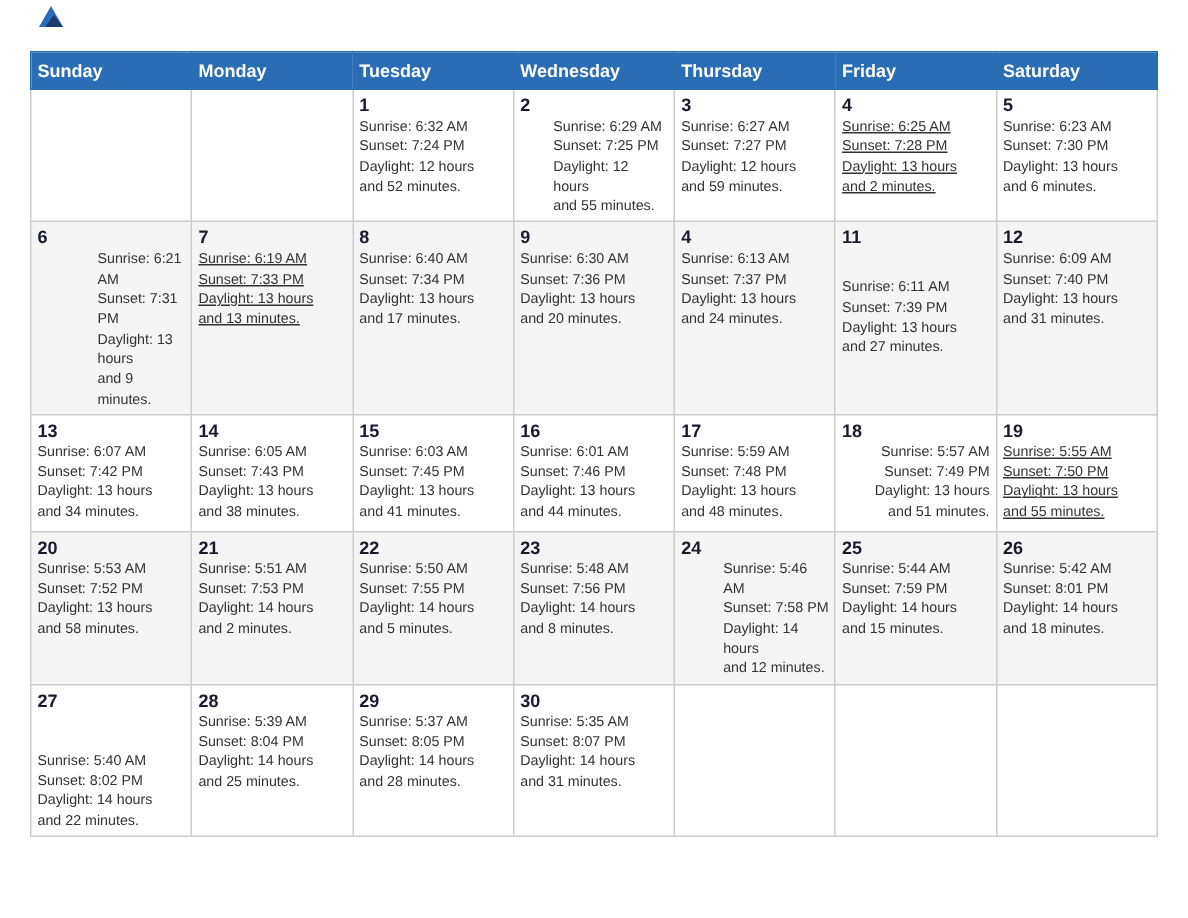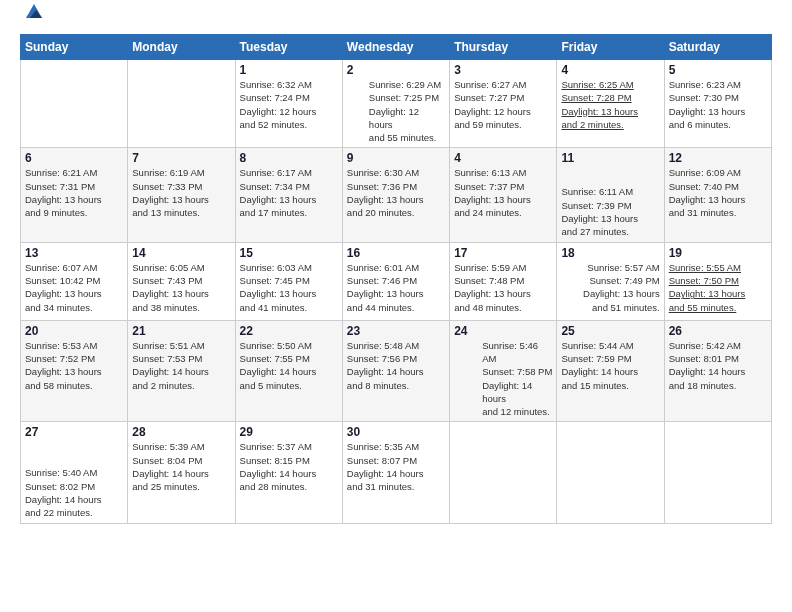--- a/index.html
+++ b/index.html
@@ -171,35 +171,35 @@
             <span class="day-number">5</span>
             <div class="day-info" style="white-space: pre-line;">Sunrise: 6:23 AM
 Sunset: 7:30 PM
 Daylight: 13 hours
 and 6 minutes.</div>
           </td>
         </tr>
         <tr>
           <td>
             <span class="day-number">6</span>
-            <div class="day-info" style="white-space: pre-line;">Sunrise: 6:21 AM
+            <div class="day-info" style="white-space: pre-line; margin-left: 40px;">Sunrise: 6:21 AM
 Sunset: 7:31 PM
 Daylight: 13 hours
 and 9 minutes.</div>
           </td>
           <td>
             <span class="day-number">7</span>
-            <div class="day-info" style="white-space: pre-line;">Sunrise: 6:19 AM
+            <div class="day-info" style="white-space: pre-line; text-decoration: underline;">Sunrise: 6:19 AM
 Sunset: 7:33 PM
 Daylight: 13 hours
 and 13 minutes.</div>
           </td>
           <td>
             <span class="day-number">8</span>
-            <div class="day-info" style="white-space: pre-line;">Sunrise: 6:17 AM
+            <div class="day-info" style="white-space: pre-line;">Sunrise: 6:40 AM
 Sunset: 7:34 PM
 Daylight: 13 hours
 and 17 minutes.</div>
           </td>
           <td>
             <span class="day-number">9</span>
             <div class="day-info" style="white-space: pre-line;">Sunrise: 6:30 AM
 Sunset: 7:36 PM
 Daylight: 13 hours
 and 20 minutes.</div>
@@ -223,21 +223,21 @@
             <div class="day-info" style="white-space: pre-line;">Sunrise: 6:09 AM
 Sunset: 7:40 PM
 Daylight: 13 hours
 and 31 minutes.</div>
           </td>
         </tr>
         <tr>
           <td>
             <span class="day-number">13</span>
             <div class="day-info" style="white-space: pre-line;">Sunrise: 6:07 AM
-Sunset: 10:42 PM
+Sunset: 7:42 PM
 Daylight: 13 hours
 and 34 minutes.</div>
           </td>
           <td>
             <span class="day-number">14</span>
             <div class="day-info" style="white-space: pre-line;">Sunrise: 6:05 AM
 Sunset: 7:43 PM
 Daylight: 13 hours
 and 38 minutes.</div>
           </td>
@@ -339,21 +339,21 @@
           <td>
             <span class="day-number">28</span>
             <div class="day-info" style="white-space: pre-line;">Sunrise: 5:39 AM
 Sunset: 8:04 PM
 Daylight: 14 hours
 and 25 minutes.</div>
           </td>
           <td>
             <span class="day-number">29</span>
             <div class="day-info" style="white-space: pre-line;">Sunrise: 5:37 AM
-Sunset: 8:15 PM
+Sunset: 8:05 PM
 Daylight: 14 hours
 and 28 minutes.</div>
           </td>
           <td>
             <span class="day-number">30</span>
             <div class="day-info" style="white-space: pre-line;">Sunrise: 5:35 AM
 Sunset: 8:07 PM
 Daylight: 14 hours
 and 31 minutes.</div>
           </td>

